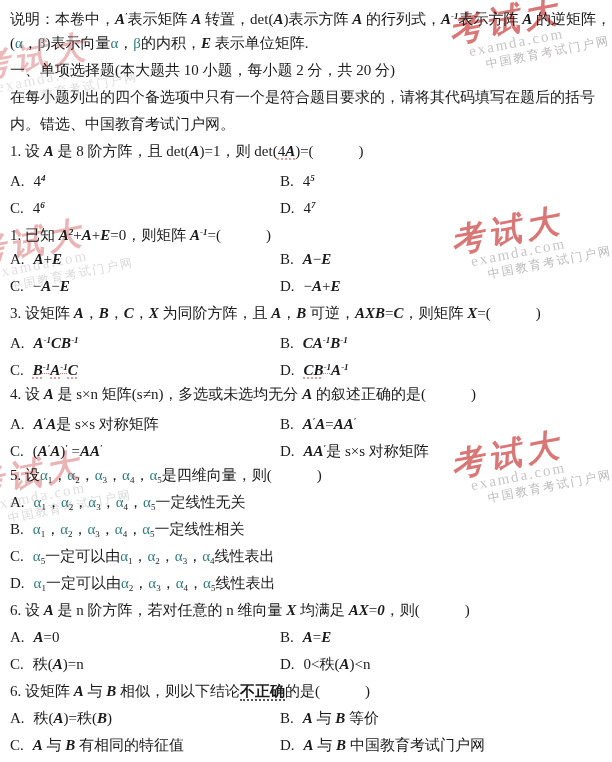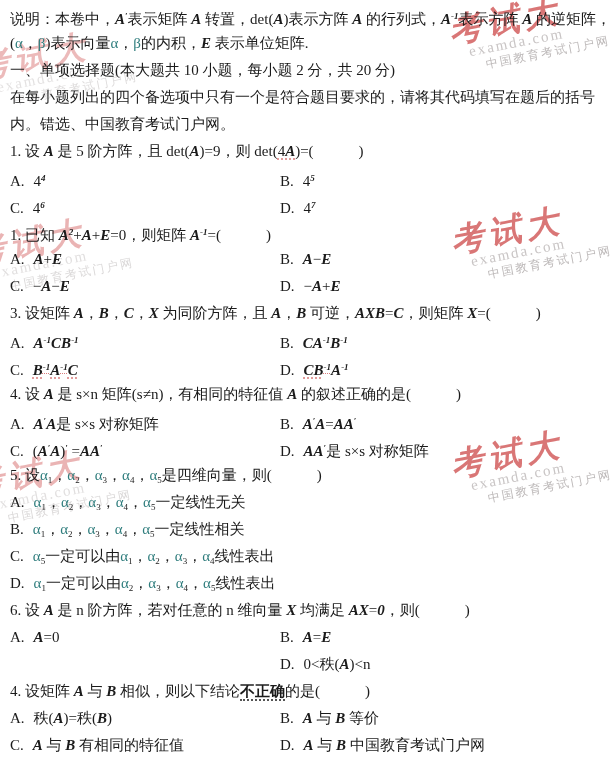--- a/index.html
+++ b/index.html
@@ -74,21 +74,21 @@
   <div class="content">
 
     <div class="line"><span class="tk-t">说明：本卷中，</span><span class="tk-m">A</span><span class="tk-sup">′</span><span class="tk-t">表示矩阵 </span><span class="tk-m">A</span><span class="tk-t"> 转置，det(</span><span class="tk-m">A</span><span class="tk-t">)表示方阵 </span><span class="tk-m">A</span><span class="tk-t"> 的行列式，</span><span class="tk-m">A</span><span class="tk-sup">-1</span><span class="tk-t">表示方阵 </span><span class="tk-m">A</span><span class="tk-t"> 的逆矩阵，</span></div>
     <div class="line"><span class="tk-t">(</span><span class="tk-g">α</span><span class="tk-t">，</span><span class="tk-g">β</span><span class="tk-t">)表示向量</span><span class="tk-g">α</span><span class="tk-t">，</span><span class="tk-g">β</span><span class="tk-t">的内积，</span><span class="tk-m">E</span><span class="tk-t"> 表示单位矩阵.</span></div>
 
     <div class="line"><span class="tk-t">一、单项选择题(本大题共 10 小题，每小题 2 分，共 20 分)</span></div>
     <div class="line"><span class="tk-t">在每小题列出的四个备选项中只有一个是符合题目要求的，请将其代码填写在题后的括号</span></div>
     <div class="line"><span class="tk-t">内。错选、中国教育考试门户网。</span></div>
 
     <div>
-      <div class="line"><span class="tk-t">1. 设 </span><span class="tk-m">A</span><span class="tk-t"> 是 5 阶方阵，且 det(</span><span class="tk-m">A</span><span class="tk-t">)=9，则 det(</span><span class="tk-t tk-w">4</span><span class="tk-m tk-w">A</span><span class="tk-t">)=(　　　)</span></div>
+      <div class="line"><span class="tk-t">1. 设 </span><span class="tk-m">A</span><span class="tk-t"> 是 8 阶方阵，且 det(</span><span class="tk-m">A</span><span class="tk-t">)=1，则 det(</span><span class="tk-t tk-w">4</span><span class="tk-m tk-w">A</span><span class="tk-t">)=(　　　)</span></div>
       <div class="line optrow">
         <span class="opt"><span class="lab">A.</span><span><span class="tk-t">4</span><span class="tk-sup">4</span></span></span>
         <span class="opt col2"><span class="lab">B.</span><span><span class="tk-t">4</span><span class="tk-sup">5</span></span></span>
       </div>
       <div class="line optrow">
         <span class="opt"><span class="lab">C.</span><span><span class="tk-t">4</span><span class="tk-sup">6</span></span></span>
         <span class="opt col2"><span class="lab">D.</span><span><span class="tk-t">4</span><span class="tk-sup">7</span></span></span>
       </div>
     </div>
 
@@ -110,21 +110,21 @@
         <span class="opt"><span class="lab">A.</span><span><span class="tk-m">A</span><span class="tk-sup">-1</span><span class="tk-m">CB</span><span class="tk-sup">-1</span></span></span>
         <span class="opt col2"><span class="lab">B.</span><span><span class="tk-m">CA</span><span class="tk-sup">-1</span><span class="tk-m">B</span><span class="tk-sup">-1</span></span></span>
       </div>
       <div class="line optrow">
         <span class="opt"><span class="lab">C.</span><span><span class="tk-m tk-w">B</span><span class="tk-sup tk-w">-1</span><span class="tk-m tk-w">A</span><span class="tk-sup tk-w">-1</span><span class="tk-m tk-w">C</span></span></span>
         <span class="opt col2"><span class="lab">D.</span><span><span class="tk-m tk-w">CB</span><span class="tk-sup tk-w">-1</span><span class="tk-m">A</span><span class="tk-sup">-1</span></span></span>
       </div>
     </div>
 
     <div>
-      <div class="line"><span class="tk-t">4. 设 </span><span class="tk-m">A</span><span class="tk-t"> 是 s×n 矩阵(s≠n)，有相同的特征值 </span><span class="tk-m">A</span><span class="tk-t"> 的叙述正确的是(　　　)</span></div>
+      <div class="line"><span class="tk-t">4. 设 </span><span class="tk-m">A</span><span class="tk-t"> 是 s×n 矩阵(s≠n)，多选或未选均无分 </span><span class="tk-m">A</span><span class="tk-t"> 的叙述正确的是(　　　)</span></div>
       <div class="line optrow">
         <span class="opt col2"><span class="lab">B.</span><span><span class="tk-m">A</span><span class="tk-sup">′</span><span class="tk-m">A</span><span class="tk-t">=</span><span class="tk-m">AA</span><span class="tk-sup">′</span></span></span>
         <span class="opt"><span class="lab">A.</span><span><span class="tk-m">A</span><span class="tk-sup">′</span><span class="tk-m">A</span><span class="tk-t">是 s×s 对称矩阵</span></span></span>
       </div>
       <div class="line optrow">
         <span class="opt"><span class="lab">C.</span><span><span class="tk-t">(</span><span class="tk-m">A</span><span class="tk-sup">′</span><span class="tk-m">A</span><span class="tk-t">)</span><span class="tk-sup">′</span><span class="tk-t"> =</span><span class="tk-m">AA</span><span class="tk-sup">′</span></span></span>
         <span class="opt col2"><span class="lab">D.</span><span><span class="tk-m">AA</span><span class="tk-sup">′</span><span class="tk-t">是 s×s 对称矩阵</span></span></span>
       </div>
     </div>
 
@@ -136,26 +136,27 @@
       <div class="line"><span class="lab">D.</span><span><span class="tk-g">α</span><span class="tk-sub">1</span><span class="tk-t">一定可以由</span><span class="tk-g">α</span><span class="tk-sub">2</span><span class="tk-t">，</span><span class="tk-g">α</span><span class="tk-sub">3</span><span class="tk-t">，</span><span class="tk-g">α</span><span class="tk-sub">4</span><span class="tk-t">，</span><span class="tk-g">α</span><span class="tk-sub">5</span><span class="tk-t">线性表出</span></span></div>
     </div>
 
     <div>
       <div class="line"><span class="tk-t">6. 设 </span><span class="tk-m">A</span><span class="tk-t"> 是 n 阶方阵，若对任意的 n 维向量 </span><span class="tk-m">X</span><span class="tk-t"> 均满足 </span><span class="tk-m">AX</span><span class="tk-t">=</span><span class="tk-m">0</span><span class="tk-t">，则(　　　)</span></div>
       <div class="line optrow">
         <span class="opt"><span class="lab">A.</span><span><span class="tk-m">A</span><span class="tk-t">=0</span></span></span>
         <span class="opt col2"><span class="lab">B.</span><span><span class="tk-m">A</span><span class="tk-t">=</span><span class="tk-m">E</span></span></span>
       </div>
       <div class="line optrow">
+        <span class="opt"><span class="lab">C.</span><span><span class="tk-t">秩(</span><span class="tk-m">A</span><span class="tk-t">)=n</span></span></span>
         <span class="opt col2"><span class="lab">D.</span><span><span class="tk-t">0&lt;秩(</span><span class="tk-m">A</span><span class="tk-t">)&lt;n</span></span></span>
       </div>
     </div>
 
     <div>
-      <div class="line"><span class="tk-t">4. 设矩阵 </span><span class="tk-m">A</span><span class="tk-t"> 与 </span><span class="tk-m">B</span><span class="tk-t"> 相似，则以下结论</span><span class="tk-e">不正确</span><span class="tk-t">的是(　　　)</span></div>
+      <div class="line"><span class="tk-t">6. 设矩阵 </span><span class="tk-m">A</span><span class="tk-t"> 与 </span><span class="tk-m">B</span><span class="tk-t"> 相似，则以下结论</span><span class="tk-e">不正确</span><span class="tk-t">的是(　　　)</span></div>
       <div class="line optrow">
         <span class="opt"><span class="lab">A.</span><span><span class="tk-t">秩(</span><span class="tk-m">A</span><span class="tk-t">)=秩(</span><span class="tk-m">B</span><span class="tk-t">)</span></span></span>
         <span class="opt col2"><span class="lab">B.</span><span><span class="tk-m">A</span><span class="tk-t"> 与 </span><span class="tk-m">B</span><span class="tk-t"> 等价</span></span></span>
       </div>
       <div class="line optrow">
         <span class="opt"><span class="lab">C.</span><span><span class="tk-m">A</span><span class="tk-t"> 与 </span><span class="tk-m">B</span><span class="tk-t"> 有相同的特征值</span></span></span>
         <span class="opt col2"><span class="lab">D.</span><span><span class="tk-m">A</span><span class="tk-t"> 与 </span><span class="tk-m">B</span><span class="tk-t"> 中国教育考试门户网</span></span></span>
       </div>
     </div>
 

